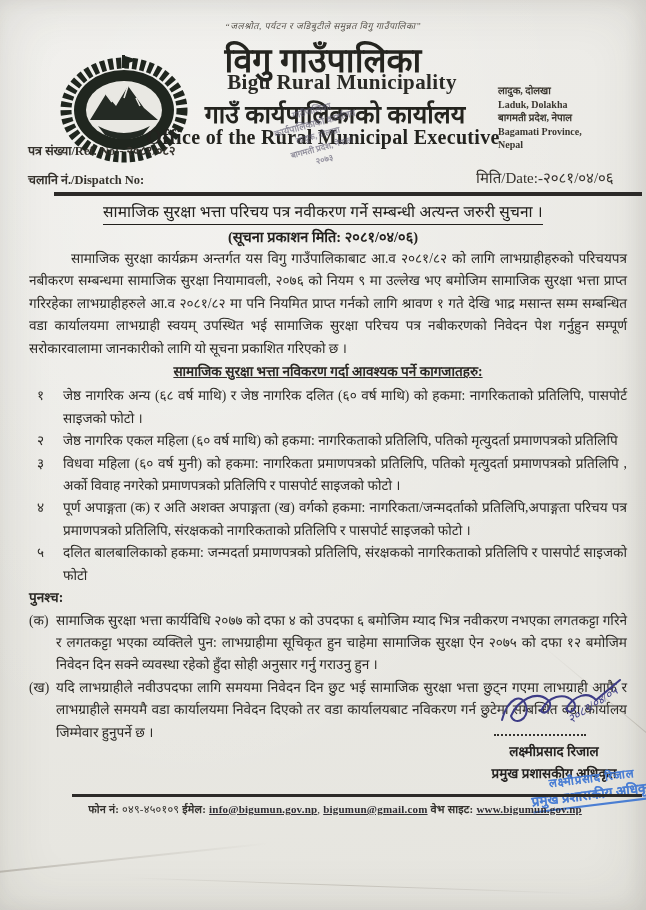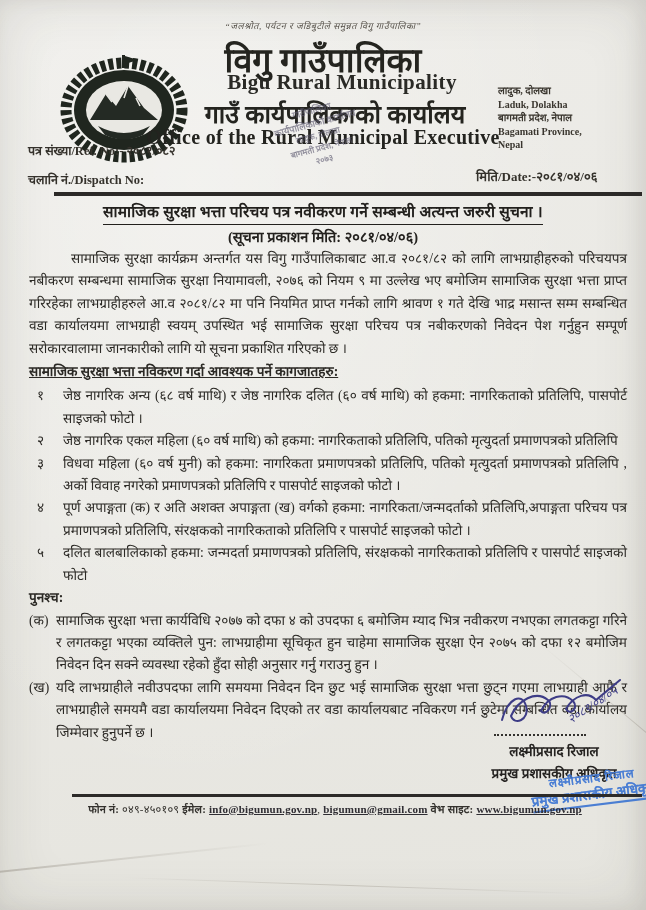--- a/index.html
+++ b/index.html
@@ -23,32 +23,32 @@
   .addr{top:84px;left:498px;width:135px;font-size:10px;font-weight:bold;color:#3a362f;line-height:13.5px;}
   .logo{top:54px;left:60px;width:130px;height:110px;}
   .faint-stamp{
     top:104px;left:238px;width:160px;text-align:center;
     transform:rotate(-15deg);color:rgba(92,88,112,.62);
     font-size:9.5px;line-height:12.5px;font-weight:bold;
   }
   .faint-stamp .small{font-size:8.5px;}
   .refline{top:142px;left:28px;font-size:12.5px;font-weight:bold;color:#35322c;}
   .dispatchline{top:171px;left:28px;font-size:12.5px;font-weight:bold;color:#35322c;}
-  .dateline{top:167px;left:476px;font-size:13px;font-weight:bold;color:#35322c;}
+  .dateline{top:167px;left:476px;font-size:15px;font-weight:normal;color:#35322c;}
   .rule{top:192px;left:54px;width:588px;height:3.5px;background:#2c2a28;}
   .title-wrap{top:200px;left:0;width:100%;text-align:center;}
   .title-wrap .t{
-    display:inline-block;font-size:15.5px;font-weight:bold;color:#22201d;
+    display:inline-block;font-size:15.5px;font-weight:normal;color:#22201d;
     border-bottom:1.6px solid #22201d;padding-bottom:2px;letter-spacing:.2px;
   }
   .subtitle{top:226px;left:0;width:100%;text-align:center;font-size:14.5px;font-weight:bold;color:#23211e;}
   
   .flow{top:248px;left:29px;width:598px;font-size:13.6px;line-height:22.4px;color:#2b2925;text-align:justify;}
   .flow p{margin:0;text-indent:42px;}
-  .req-heading{margin:1px 0 2px 0;font-weight:bold;text-decoration:underline;text-indent:0;text-align:left;}
+  .req-heading{margin:1px 0 2px 0;font-weight:bold;text-decoration:underline;text-indent:0;text-align:center;}
   .item{display:flex;margin:0;}
   .item .num{width:26px;flex:0 0 26px;text-align:left;padding-left:8px;}
   .item .txt{flex:1;}
   .item .sub{margin-left:6px;}
   .ps-label{font-weight:bold;text-align:left;}
   .ps .num{width:27px;flex:0 0 27px;padding-left:0;}
   
   .sig{top:678px;left:468px;width:172px;height:130px;}
   .squiggle{position:absolute;top:0;left:28px;}
   .hand-date{position:absolute;top:18px;left:96px;transform:rotate(-33deg);font-size:12px;color:#3d3c86;font-style:italic;white-space:nowrap;}

